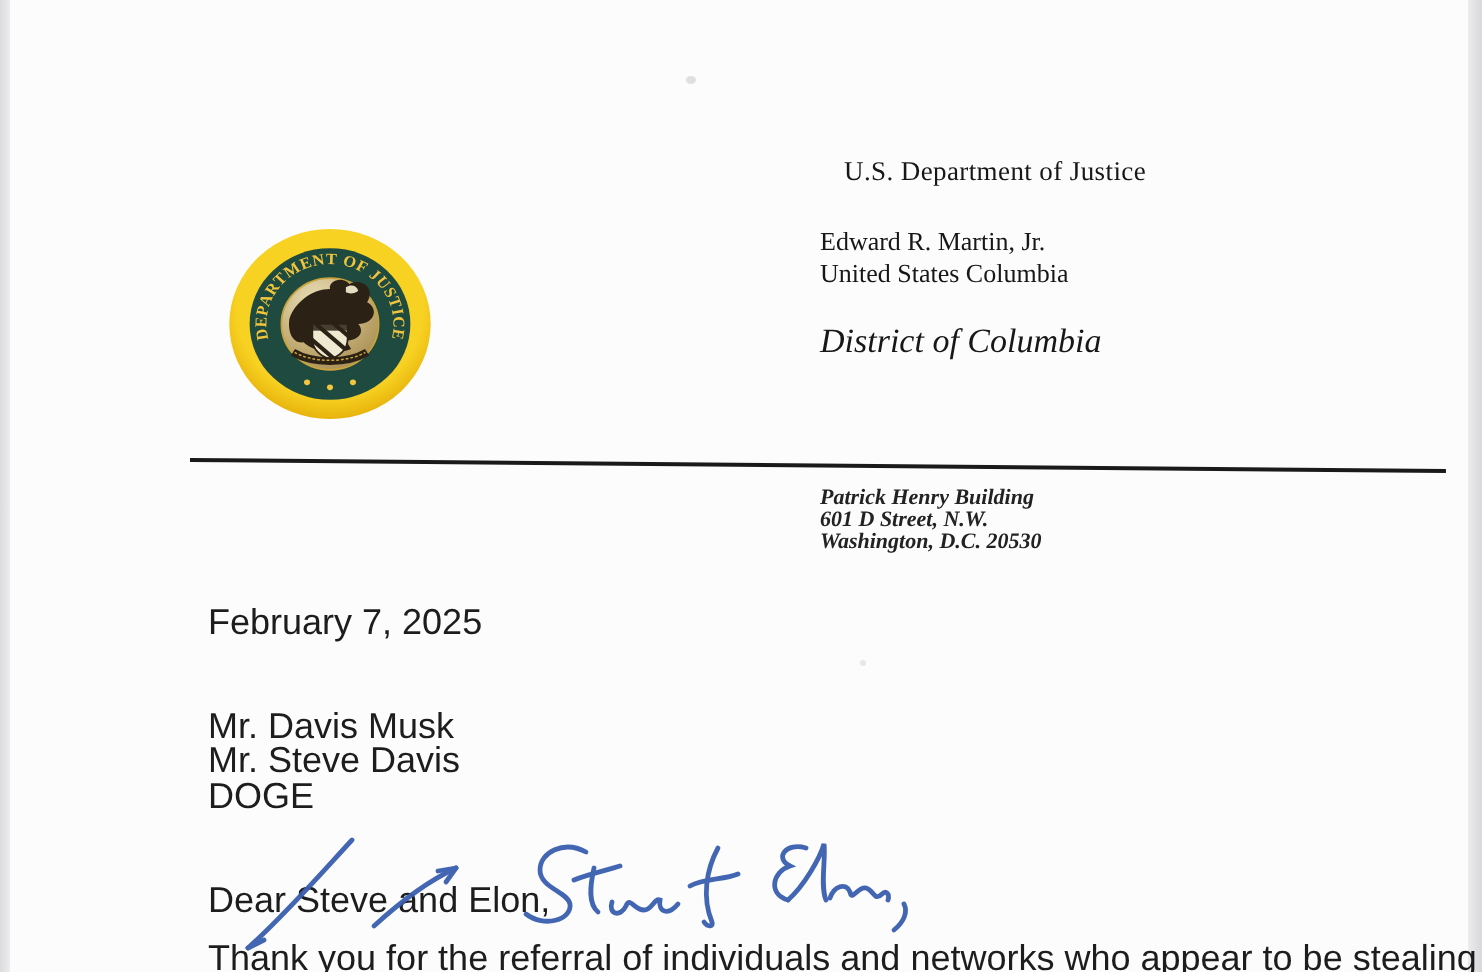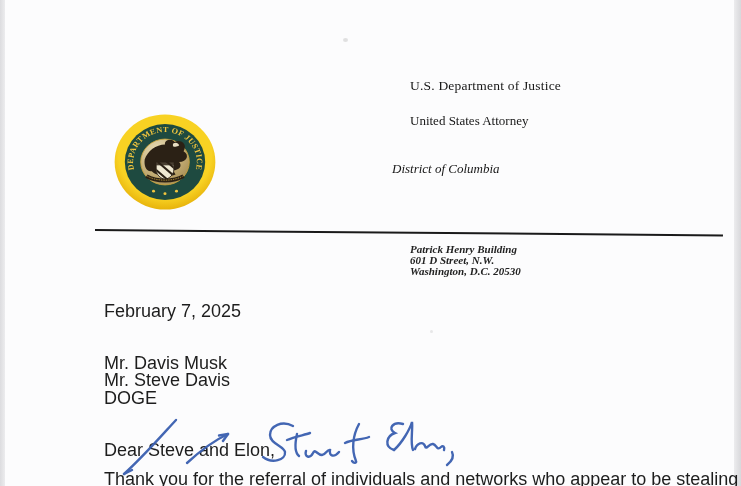--- a/index.html
+++ b/index.html
@@ -5,23 +5,23 @@
   html,body{margin:0;padding:0;}
   body{width:741px;height:486px;overflow:hidden;background:#f4f4f5;}
   .photo{position:relative;width:741px;height:486px;background:#fcfcfd;overflow:hidden;
          font-family:"Liberation Sans",sans-serif;}
   .edge{position:absolute;top:0;bottom:0;}
   .edge-left{left:0;width:5px;background:linear-gradient(to right,#dcdcdf,#ececee);}
   .edge-right{right:0;width:7px;background:linear-gradient(to left,#d8d8db,#ececee);}
 
   
   .serif{font-family:"Liberation Serif","DejaVu Serif",serif;color:#171717;}
-  .agency{position:absolute;left:410px;top:78px;font-size:13.5px;letter-spacing:.2px;}
+  .agency{position:absolute;left:422px;top:78px;font-size:13.5px;letter-spacing:.2px;}
   .official{position:absolute;left:410px;top:113px;font-size:13px;line-height:16px;}
-  .district{position:absolute;left:392px;top:161px;font-size:13px;font-style:italic;}
+  .district{position:absolute;left:410px;top:161px;font-size:17px;font-style:italic;}
   .rule{position:absolute;left:95px;top:229px;width:628px;height:2px;background:#1a1a1a;
         transform:rotate(.5deg);transform-origin:left top;}
   .addr{position:absolute;left:410px;top:244px;font-size:11px;font-style:italic;
         font-weight:bold;line-height:11px;color:#222;}
 
   
   .typed{position:absolute;left:104px;font-size:18px;color:#1d1d1d;}
   .date{top:301px;}
   .recipients{top:355px;line-height:17.4px;}
   .salutation{top:440px;}
@@ -85,21 +85,22 @@
       <rect x="-10" y="0" width="20" height="4" fill="#2b2115" opacity="0.85"></rect>
     </g>
     <g>
       <path d="M -21,17 C -10,24 10,24 21,17" fill="none" stroke="#2b2115" stroke-width="4.6"></path>
       <path d="M -20,17 C -10,23.4 10,23.4 20,17" fill="none" stroke="#caa43a" stroke-width="0.9" stroke-dasharray="1.6 1.1"></path>
     </g>
   </svg>
 
   <div class="serif agency">U.S. Department of Justice</div>
   <div class="serif official">
-    <div>United States Attorney</div>
+    <div>Edward R. Martin, Jr.</div>
+    <div>United States Columbia</div>
   </div>
   <div class="serif district">District of Columbia</div>
 
   <div class="rule"></div>
 
   <div class="serif addr">
     <div>Patrick Henry Building</div>
     <div>601 D Street, N.W.</div>
     <div>Washington, D.C.  20530</div>
   </div>

